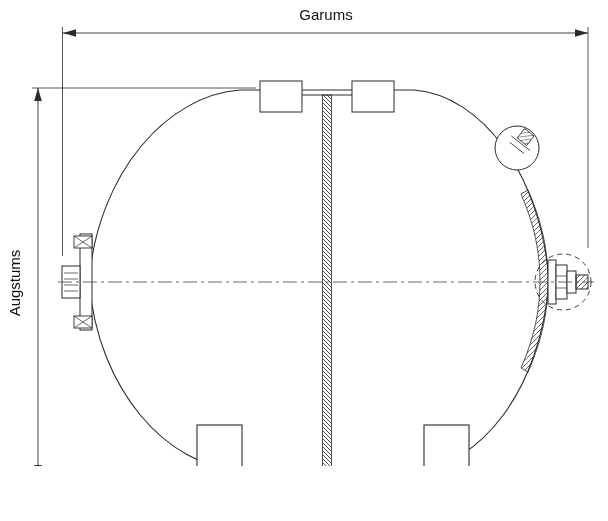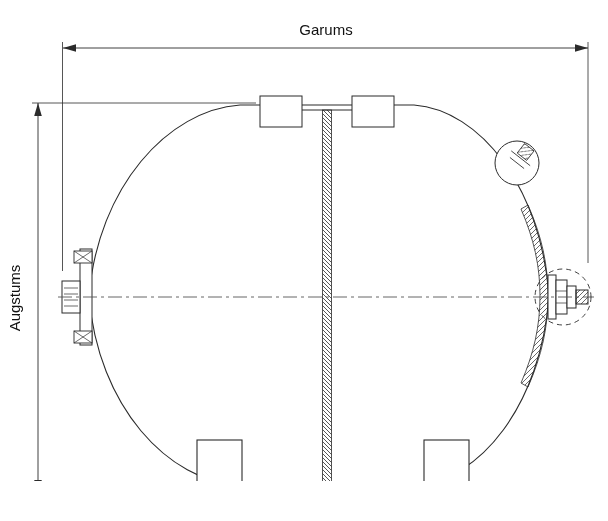--- a/index.html
+++ b/index.html
@@ -6,21 +6,20 @@
     margin: 0;
     padding: 0;
     background: #ffffff;
   }
   .canvas {
     position: relative;
     width: 608px;
     height: 466px;
     background: #ffffff;
     overflow: hidden;
-    margin-top: 15px;
   }
   svg { display: block; }
   .lbl {
     font-family: "Liberation Sans", sans-serif;
     font-size: 15px;
     fill: #111111;
   }
 </style>
 </head>
 <body>

